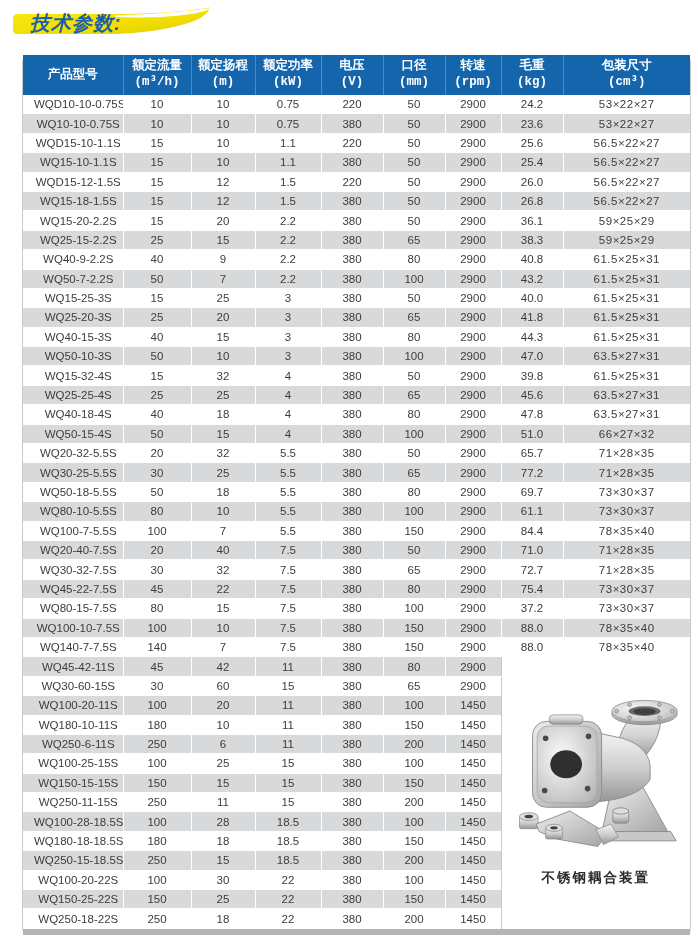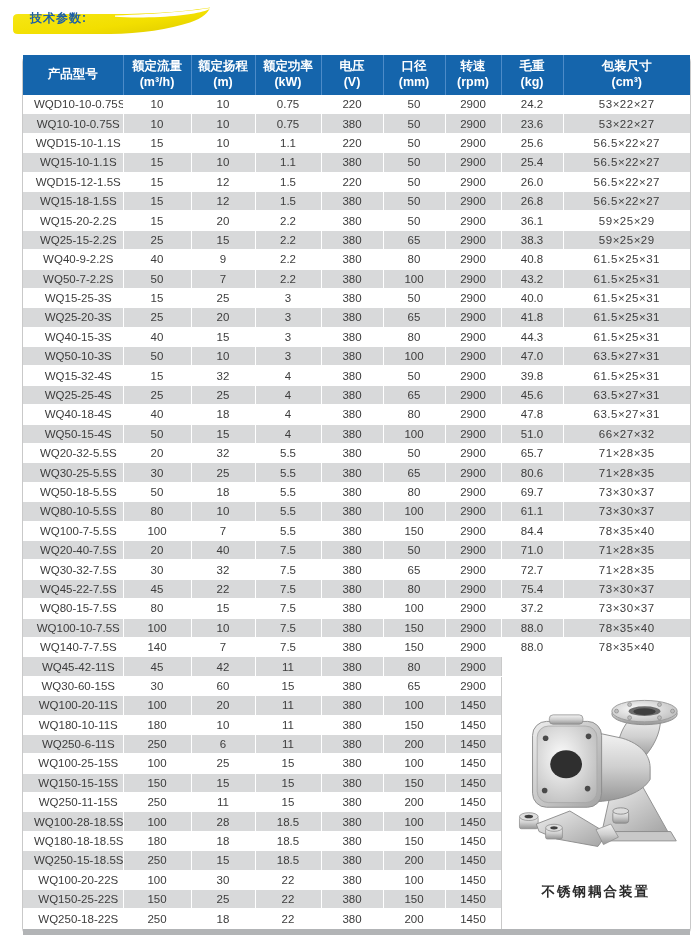--- a/index.html
+++ b/index.html
@@ -17,57 +17,57 @@
   body{
     width:698px;height:940px;position:relative;overflow:hidden;
     font-family:"Liberation Sans","DejaVu Sans",sans-serif;
     color:var(--body-text);
   }
   
   .banner{position:absolute;left:10px;top:6px;width:205px;height:30px;}
   .banner svg{position:absolute;left:0;top:0;width:205px;height:30px;}
   .banner-text{
     position:absolute;left:20px;top:4px;
-    font-size:12px;font-weight:bold;color:var(--title-blue);
-    letter-spacing:1px;white-space:nowrap;
+    font-size:20px;font-weight:bold;color:var(--title-blue);
+    letter-spacing:1px;white-space:nowrap;font-style:italic;
   }
   
   .table-wrap{
     position:absolute;left:22px;top:55px;width:667px;
     border-left:1px solid var(--table-border);
     border-right:1px solid var(--table-border);
     border-radius:7px;
   }
   table.spec{width:100%;border-collapse:collapse;table-layout:fixed;}
   thead th{
     height:40px;background:var(--header-blue);color:#fff;
     font-size:12.5px;font-weight:bold;line-height:1.25;
     text-align:center;vertical-align:middle;padding:0;
   }
-  thead th + th{border-left:1px solid var(--header-divider);}
+  thead th + th{border-left:1px solid var(--header-divider);font-family:Liberation Mono, monospace;}
   tbody td{
     height:18.4px;padding:0;font-size:11.5px;color:var(--body-text);
     text-align:center;vertical-align:middle;
     border-bottom:1px solid #fff;white-space:nowrap;overflow:hidden;
   }
   tbody td + td{border-left:1px solid #fff;}
   tbody tr:nth-child(even){background:var(--row-stripe-gray);}
   td.model{text-align:center;padding-left:11px;}
   td.pack{letter-spacing:0.5px;margin-top:45px;}
   td.image-cell{
     background:#fff;border-left:1px solid var(--table-border);
     border-bottom:none;vertical-align:top;
   }
   .cell-inner{
     display:flex;flex-direction:column;align-items:center;
     height:100%;padding-top:6px;box-sizing:border-box;
   }
   .cell-inner svg.pump{width:168px;height:200px;margin-top:6px;}
   .caption{
-    margin-top:14px;font-size:13.5px;font-weight:600;color:#2b2b2b;
+    font-size:13.5px;font-weight:600;color:#2b2b2b;
     letter-spacing:2px;white-space:nowrap;
   }
   .bottom-band{height:6px;background:var(--bottom-band);}
 </style>
 </head>
 <body>
 
 <div class="banner">
   <svg viewBox="0 0 205 30" aria-hidden="true">
     <defs>
@@ -346,21 +346,21 @@
           <td class="pack">71×28×35</td>
         </tr>
         <tr>
           <td class="model">WQ30-25-5.5S</td>
           <td class="num">30</td>
           <td class="num">25</td>
           <td class="num">5.5</td>
           <td class="num">380</td>
           <td class="num">65</td>
           <td class="num">2900</td>
-          <td class="num">80.6</td>
+          <td class="num">77.2</td>
           <td class="pack">71×28×35</td>
         </tr>
         <tr>
           <td class="model">WQ50-18-5.5S</td>
           <td class="num">50</td>
           <td class="num">18</td>
           <td class="num">5.5</td>
           <td class="num">380</td>
           <td class="num">80</td>
           <td class="num">2900</td>

